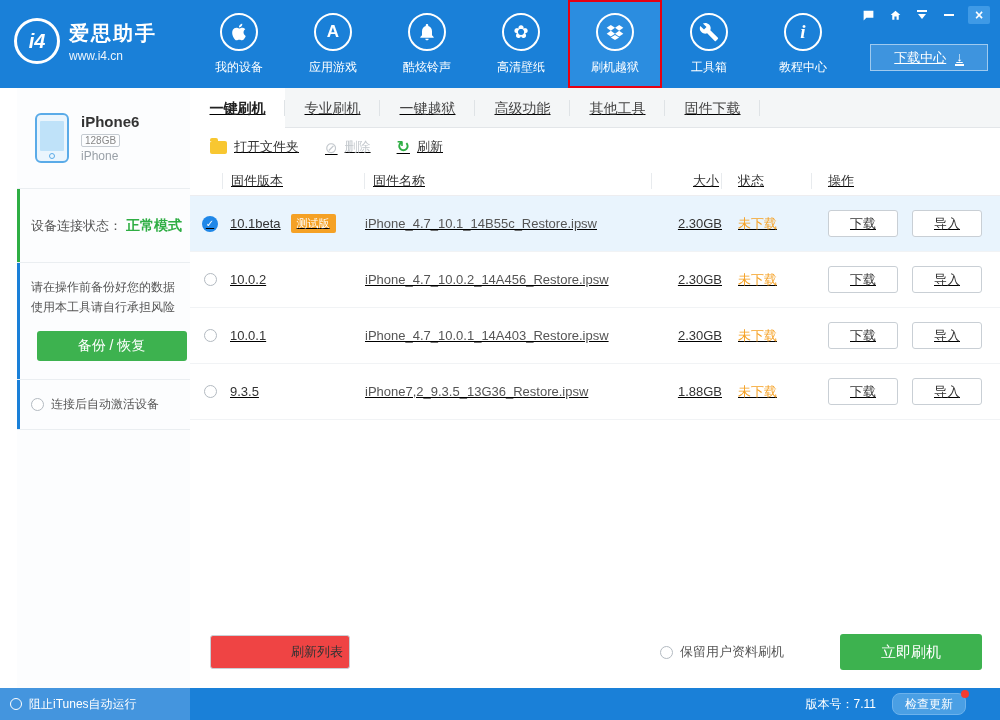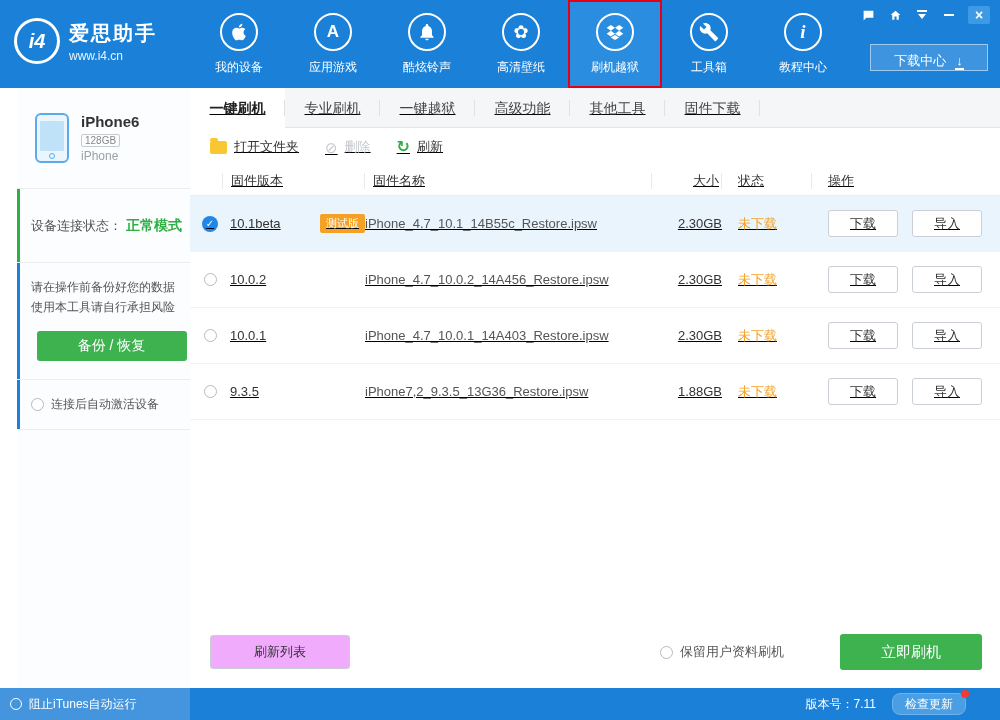--- a/index.html
+++ b/index.html
@@ -19,21 +19,21 @@
   .nav-icon svg { width:20px; height:20px; fill:#fff; }
   .nav-label { font-size:12px; }
   .winc { position:absolute; top:6px; right:10px; display:flex; align-items:center; gap:11px; }
   .wi { min-width:16px; height:18px; display:flex; align-items:center; justify-content:center; color:#fff; font-size:12px; cursor:pointer; }
   .wi svg { width:13px; height:13px; fill:#fff; }
   .skin-shape { position:relative; width:10px; height:10px; }
   .skin-shape::before { content:""; position:absolute; top:0; left:0; width:10px; height:2px; background:#fff; }
   .skin-shape::after { content:""; position:absolute; top:4px; left:1px; border-left:4px solid transparent; border-right:4px solid transparent; border-top:5px solid #fff; }
   .min-shape { width:10px; height:2px; background:#fff; }
   .wi.close-btn { width:22px; background:#3f9ae6; border-radius:2px; font-size:14px; font-weight:bold; }
-  .dlc { position:absolute; right:12px; top:44px; width:118px; height:27px; background:rgba(255,255,255,.16); border:1px solid rgba(255,255,255,.5); border-radius:0; color:#fff; font-size:13px; display:flex; align-items:flex-end; justify-content:center; gap:9px; cursor:pointer; }
+  .dlc { position:absolute; right:12px; top:44px; width:118px; height:27px; background:rgba(255,255,255,.16); border:1px solid rgba(255,255,255,.5); border-radius:0; color:#fff; font-size:13px; display:flex; align-items:center; justify-content:center; gap:9px; cursor:pointer;text-decoration:underline; }
   .dlc .ar { font-size:13px; line-height:1; border-bottom:2px solid #fff; padding:0 1px 1px; }
 
   
   .sidebar { position:absolute; top:88px; left:17px; width:190px; bottom:32px; background:#fcfdfe; border-right:1px solid #e3e7ea; }
   .sec { border-bottom:1px solid #eaeef1; }
   .sec-dev { height:101px; display:flex; align-items:center; padding-left:18px; }
   .dev-ico { width:34px; height:50px; border:2px solid #5aabe8; border-radius:6px; background:#eaf5fd; position:relative; flex:none; }
   .dev-ico::before { content:""; position:absolute; left:3px; right:3px; top:6px; bottom:10px; background:#bfe2f9; border-radius:1px; }
   .dev-ico::after { content:""; position:absolute; left:50%; bottom:2px; width:4px; height:4px; margin-left:-3px; border:1px solid #5aabe8; border-radius:50%; }
   .dev-info { margin-left:12px; }
@@ -65,29 +65,29 @@
   .th { height:16px; line-height:16px; }
   .th-sel { width:32px; }
   .th-ver { width:143px; padding-left:8px; border-left:1px solid #e8ebee; border-right:1px solid #e8ebee; }
   .th-name { flex:1; padding-left:8px; border-right:1px solid #e8ebee; }
   .th-size { width:70px; text-align:right; border-right:1px solid #e8ebee; padding-right:2px; }
   .th-status { width:90px; padding-left:16px; border-right:1px solid #e8ebee; }
   .th-act { width:170px; padding-left:16px; }
   .row { height:56px; display:flex; align-items:center; border-bottom:1px solid #f1f3f5; font-size:13px; padding-right:18px; cursor:pointer; }
   .row.selected { background:#e9f4fd; }
   .c-sel { width:40px; display:flex; justify-content:center; }
-  .c-ver { width:135px; display:flex; align-items:center; gap:10px; color:#333;justify-content:space-between; }
+  .c-ver { width:135px; display:flex; align-items:center; gap:10px; color:#333; }
   .badge { background:#f5a125; color:#fff; font-size:11px; padding:2px 6px; border-radius:2px; }
   .c-name { flex:1; color:#555; }
   .c-size { width:70px; text-align:right; color:#333; }
   .c-status { width:90px; padding-left:16px; color:#f5a125; }
   .c-act { width:170px; padding-left:16px; display:flex; gap:14px; }
   .btn { width:70px; height:27px; background:#fff; border:1px solid #c9cfd5; border-radius:3px; font-size:13px; color:#333; cursor:pointer; }
   .footer-panel { position:absolute; left:0; right:0; bottom:16px; height:40px; }
-  .refresh-list { position:absolute; left:20px; top:3px; width:140px; height:34px; background:#f0abfc; border:1px solid #c9cfd5; border-radius:3px; font-size:13px; color:#333; cursor:pointer; }
+  .refresh-list { position:absolute; left:20px; top:3px; width:140px; height:34px; background:#ef4444; border:1px solid #c9cfd5; border-radius:3px; font-size:13px; color:#333; cursor:pointer;text-align:right; }
   .keep { position:absolute; left:470px; top:50%; transform:translateY(-50%); display:flex; align-items:center; gap:7px; font-size:13px; color:#555; }
   .flash { position:absolute; right:18px; top:2px; width:142px; height:36px; background:#3db24f; border:none; border-radius:3px; color:#fff; font-size:15px; cursor:pointer; }
 
   
   .statusbar { position:absolute; left:0; right:0; bottom:0; height:32px; background:#1a80d8; display:flex; align-items:center; color:#fff; }
   .sb-left { width:190px; height:32px; background:#4495de; display:flex; align-items:center; gap:7px; padding-left:10px; font-size:12px; flex:none; }
   .sb-left .radio { background:transparent; border-color:#fff; width:12px; height:12px; }
   .sb-version { margin-left:auto; font-size:12px; margin-right:16px; }
   .sb-update { position:relative; height:22px; padding:0 12px; background:#4a9fe4; border:1px solid #6cb2ec; border-radius:8px; color:#fff; font-size:12px; cursor:pointer; margin-right:34px; }
   .sb-dot { position:absolute; top:-4px; right:-4px; width:8px; height:8px; background:#f43b30; border-radius:50%; }

